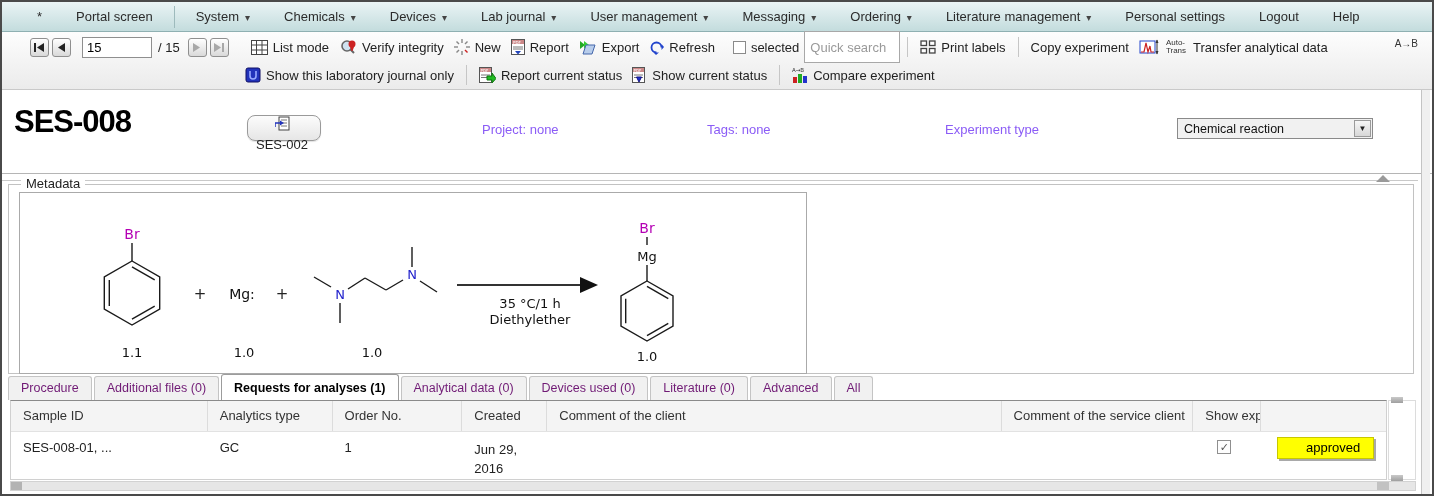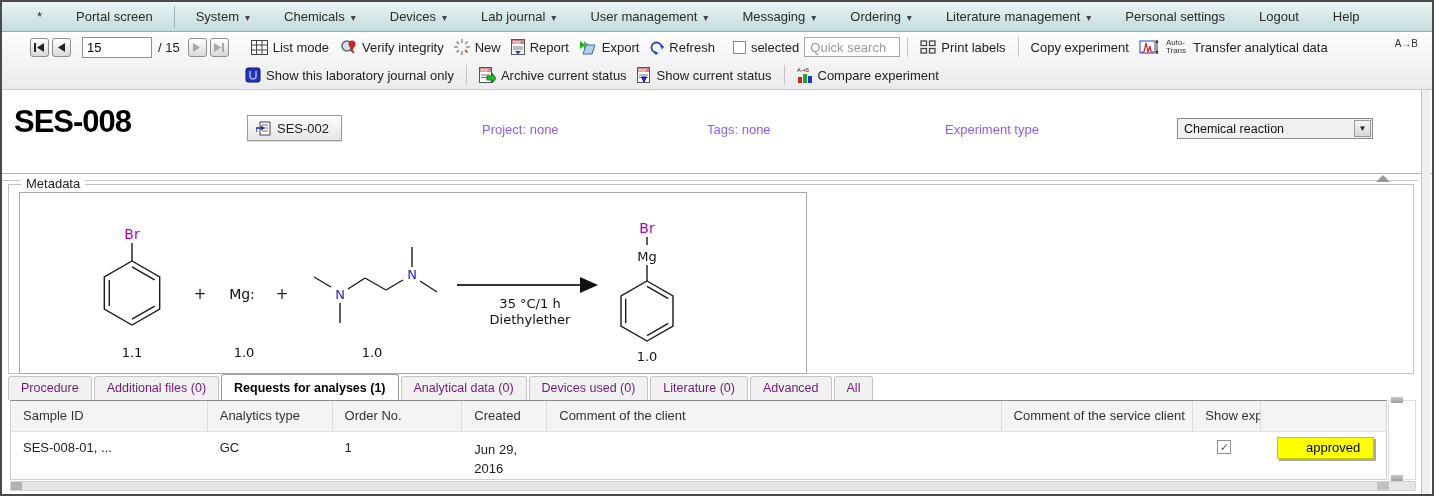--- a/index.html
+++ b/index.html
@@ -19,33 +19,33 @@
   .toolbar { position:absolute; left:0; right:0; top:30px; height:58px;
     background:linear-gradient(#fdfdfd,#ebebeb); border-bottom:1px solid #c9c9c9; }
   .tb-row1 { position:absolute; left:0; top:0; right:0; height:30px; display:flex; align-items:center; padding-left:28px; }
   .tb-row2 { position:absolute; left:0; top:30px; right:0; height:26px; display:flex; align-items:center; padding-left:238px; }
   .tb-btn { display:flex; align-items:center; gap:5px; padding:2px 5px; white-space:nowrap; cursor:default; }
   .navbtn { width:19px; height:19px; border:1px solid #8f8f8f; border-radius:3px;
     background:linear-gradient(#ffffff,#d9d9d9); display:flex; align-items:center; justify-content:center; margin-right:3px; }
   .pageinput { width:70px; height:21px; border:1px solid #8f8f8f; padding:0 4px; font:13px "Liberation Sans",sans-serif; margin:0 6px 0 8px; }
   .pagetotal { margin-right:8px; color:#222; }
   .tb-sep { width:1px; height:20px; background:#c6c6c6; margin:0 7px; }
-  .qsearch { width:96px; height:20px; border:1px solid #a8a8a8; padding:0 5px; font:13px "Liberation Sans",sans-serif; color:#333; }
+  .qsearch { width:96px; height:32px; border:1px solid #a8a8a8; padding:0 5px; font:13px "Liberation Sans",sans-serif; color:#333; }
   .qsearch::placeholder { color:#9a9a9a; }
   .cbx { width:13px; height:13px; border:1px solid #8a8a8a; background:#fff; display:inline-block; }
   .autotrans { font-size:8px; line-height:8px; color:#333; margin:0 2px; }
   .ab-badge { position:absolute; right:14px; top:6px; font-size:10px; color:#333; }
   .icon { display:inline-flex; align-items:center; justify-content:center; }
 
   
   .headerpanel { position:absolute; left:0; right:0; top:88px; height:84px; background:#fff; border-bottom:1px solid #b5b5b5; }
   .exp-title { position:absolute; left:12px; top:14px; font-size:31px; font-weight:bold; letter-spacing:-1px; color:#000; }
   .linked-btn { position:absolute; left:245px; top:25px; height:26px; padding:0 12px 0 8px;
-    border:1px solid #9a9a9a; border-radius:0; background:linear-gradient(#fcfcfc,#e6e6e6);
-    display:flex; align-items:center; gap:6px; box-shadow:0 1px 1px rgba(0,0,0,.12); }
+    border:1px solid #9a9a9a; border-radius:8px; background:linear-gradient(#fcfcfc,#e6e6e6);
+    display:flex; align-items:center; gap:6px; box-shadow:0 1px 1px rgba(0,0,0,.12);flex-direction:column; }
   .hlabel { position:absolute; top:32px; color:#8b5cf6; }
   .fakeselect { position:absolute; left:1175px; top:28px; width:196px; height:21px; border:1px solid #8a8a8a;
     background:#f1f1f1; display:flex; align-items:center; }
   .fakeselect .val { flex:1; padding-left:6px; font-size:12.5px; color:#111; white-space:nowrap; overflow:hidden; }
   .fakeselect .arrowbtn { width:17px; height:17px; margin-right:1px; border:1px solid #9a9a9a;
     background:linear-gradient(#f6f6f6,#d7d7d7); display:flex; align-items:center; justify-content:center;
     font-size:8px; color:#222; }
 
   
   .splitter { position:absolute; left:0; right:14px; top:176px; height:4px; }
@@ -282,21 +282,21 @@
         <span class="icon">
           <svg width="17" height="16">
               <rect x="0.5" y="0.5" width="12" height="15" fill="#fff" stroke="#555"></rect>
               <rect x="1" y="1" width="11" height="4" fill="#cc8888"></rect>
               <text x="1.5" y="4.5" font-size="4" fill="#fff">PDF</text>
               <line x1="2" y1="8" x2="11" y2="8" stroke="#777"></line>
               <line x1="2" y1="10.5" x2="11" y2="10.5" stroke="#777"></line>
               <polygon points="8,9 13,9 13,6 17,11.5 13,16 13,13 8,13" fill="#22bb22" stroke="#117711"></polygon>
             </svg>
         </span>
-        <span>Archive current status</span>
+        <span>Report current status</span>
       </div>
       <div class="tb-btn">
         <span class="icon">
           <svg width="15" height="16">
               <rect x="0.5" y="0.5" width="12" height="15" fill="#fff" stroke="#555"></rect>
               <rect x="1" y="1" width="11" height="4" fill="#cc8888"></rect>
               <text x="1.5" y="4.5" font-size="4" fill="#fff">PDF</text>
               <line x1="2" y1="8" x2="11" y2="8" stroke="#777"></line>
               <line x1="2" y1="10.5" x2="11" y2="10.5" stroke="#777"></line>
               <polygon points="4.5,10 9.5,10 7,15 " fill="#2233cc" stroke="#111188"></polygon>

